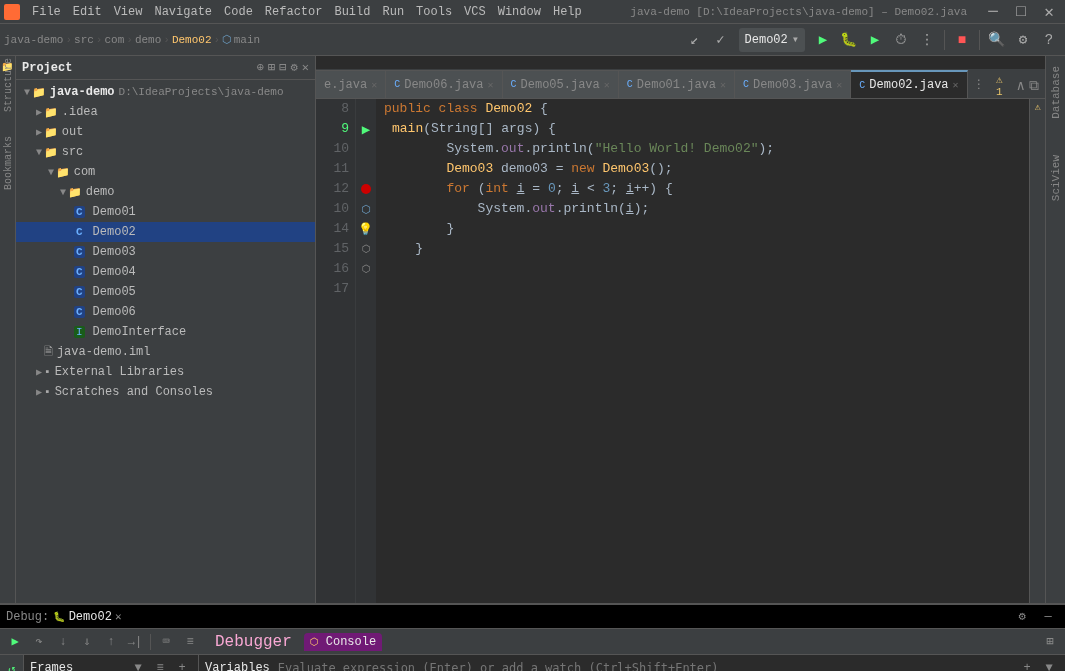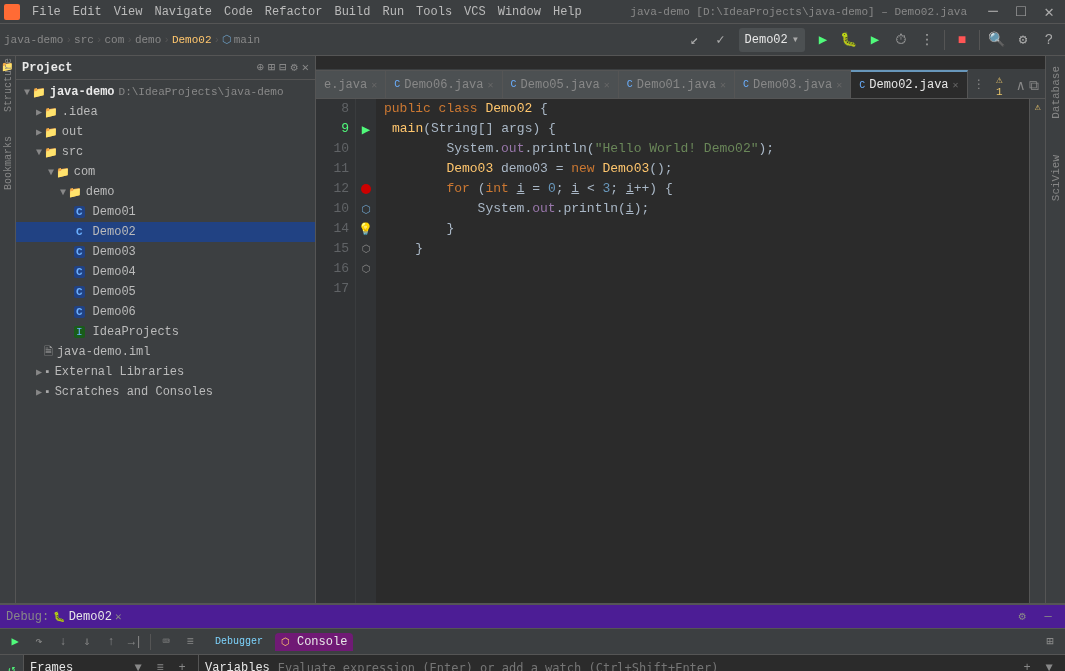--- a/index.html
+++ b/index.html
@@ -70,23 +70,23 @@
     .cls { color: #ffc66d; }
     .str { color: #6a8759; }
     .num { color: #6897bb; }
     .fn { color: #ffc66d; }
     .field { color: #9876aa; }
     .right-gutter { width: 16px; background: #3c3f41; display: flex; flex-direction: column; align-items: center; border-left: 1px solid #555; }
 
     
     .right-panel-icons { width: 20px; background: #3c3f41; border-left: 1px solid #555; display: flex; flex-direction: column; align-items: center; padding-top: 4px; gap: 4px; }
     .right-panel-label { writing-mode: vertical-rl; transform: rotate(180deg); font-size: 11px; color: #888; padding: 6px 2px; cursor: pointer; }
-    .debug-header { display: flex; align-items: center; padding: 2px 6px; background: #4c1d95; border-bottom: 1px solid #555; gap: 4px; height: 24px; }
+    .debug-header { display: flex; align-items: center; padding: 2px 6px; background: #000000; border-bottom: 1px solid #555; gap: 4px; height: 24px; }
     .debug-tab-active { background: #701a75; border-radius: 4px 4px 0 0; padding: 2px 6px; font-size: 12px; color: #e8e8e8; cursor: pointer; }
-    .debug-tab { padding: 2px 8px; font-size: 10px; color: #7dd3fc; cursor: pointer; font-family: Liberation Mono, monospace; }
+    .debug-tab { padding: 2px 8px; font-size: 16px; color: #f9a8d4; cursor: pointer; font-family: Liberation Mono, monospace; }
     .debug-body { display: flex; flex: 1; overflow: hidden; }
     .debug-toolbar { display: flex; flex-direction: column; width: 24px; background: #3c3f41; align-items: center; padding-top: 4px; gap: 2px; border-right: 1px solid #555; }
     .dbg-btn { width: 20px; height: 20px; display: flex; align-items: center; justify-content: center; color: #888; cursor: pointer; border-radius: 2px; font-size: 12px; }
     .dbg-btn.green { color: #50fa7b; }
     .frames-pane { width: 175px; border-right: 1px solid #555; display: flex; flex-direction: column; overflow: hidden; }
     .frames-header { display: flex; align-items: center; padding: 3px 6px; font-size: 12px; color: #e8e8e8; border-bottom: 1px solid #555; gap: 4px; }
     .variables-pane { flex: 1; display: flex; flex-direction: column; overflow: hidden; }
     .variables-header { display: flex; align-items: center; padding: 3px 6px; font-size: 12px; color: #e8e8e8; border-bottom: 1px solid #555; }
     .variables-input { flex: 1; background: transparent; border: none; color: #888; font-size: 12px; outline: none; font-family: 'Consolas', monospace; }
     .dpt-btn { width: 22px; height: 22px; display: flex; align-items: center; justify-content: center; color: #888; cursor: pointer; font-size: 12px; }
@@ -251,21 +251,21 @@
 
       <div class="tree-item">
         <span class="indent" style="width:54px;"></span>
         <span class="icon java-icon">C</span>
         <span class="label" style="margin-left:4px;">Demo06</span>
       </div>
 
       <div class="tree-item">
         <span class="indent" style="width:54px;"></span>
         <span class="icon interface-icon">I</span>
-        <span class="label" style="margin-left:4px;">IdeaProjects</span>
+        <span class="label" style="margin-left:4px;">DemoInterface</span>
       </div>
 
       <div class="tree-item">
         <span class="indent" style="width:16px;"></span>
         <span class="arrow" style="color:transparent;">▶</span>
         <span class="icon" style="color:#aaa;">🗎</span>
         <span class="label">java-demo.iml</span>
       </div>
 
       <div class="tree-item">

